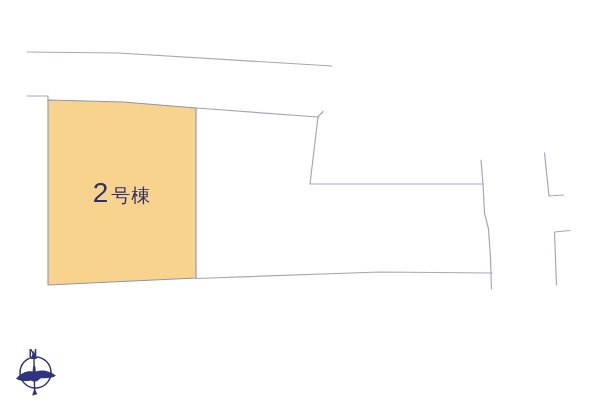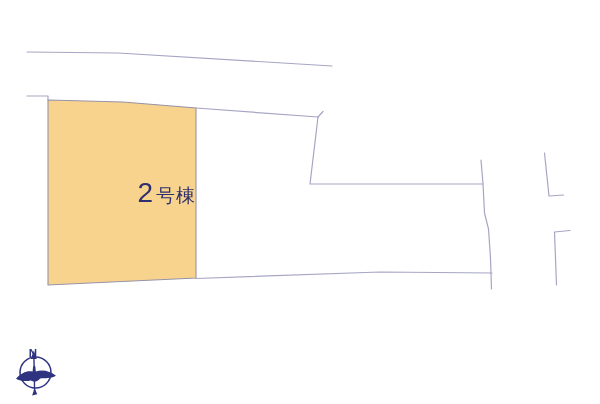--- a/index.html
+++ b/index.html
@@ -4,21 +4,21 @@
 <style>
   html, body { margin: 0; padding: 0; }
   body {
     width: 600px; height: 404px; overflow: hidden;
     font-family: "Liberation Sans", "DejaVu Sans", sans-serif;
   }
   .stage { position: relative; width: 600px; height: 404px; background: #ffffff; }
   .stage svg { position: absolute; left: 0; top: 0; }
   .lot-label {
     position: absolute; left: 48px; top: 100px; width: 148px; height: 185px;
-    display: flex; align-items: center; justify-content: flex-end;
+    display: flex; align-items: center; justify-content: center;
     user-select: none; pointer-events: none;
   }
   .lot-label .txt { white-space: nowrap; line-height: 1; }
   .lot-label .num { font-size: 28px; }
   .lot-label .suffix { font-size: 19px; margin-left: 3px; letter-spacing: 1px; }
 </style>
 </head>
 <body>
 
 <div class="stage" style="background: rgb(255, 255, 255);">

